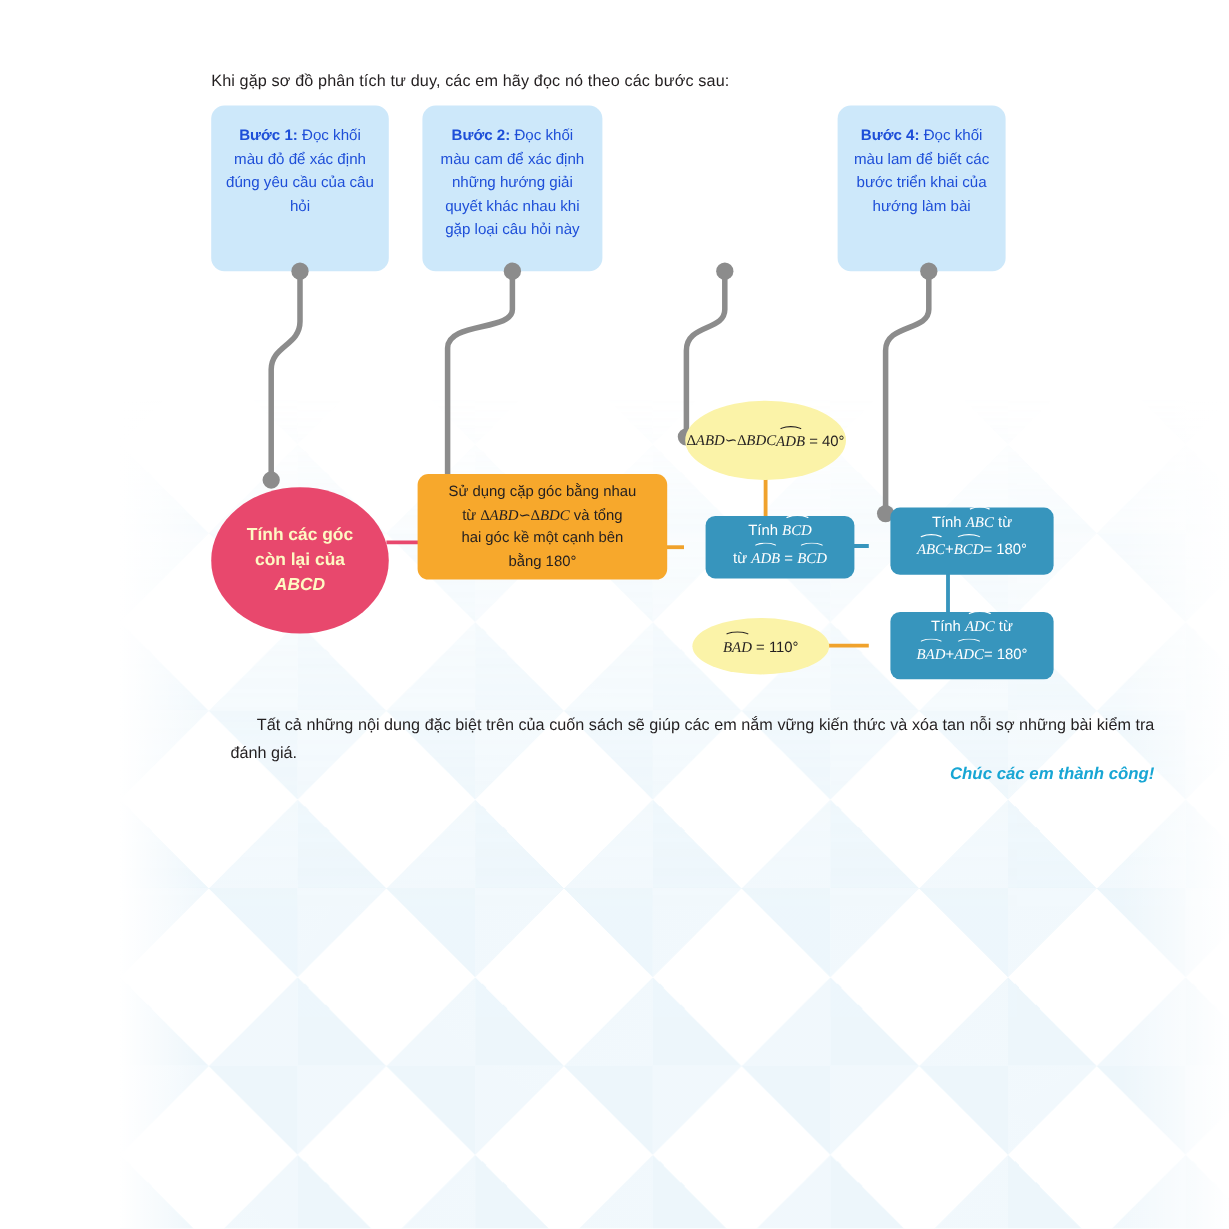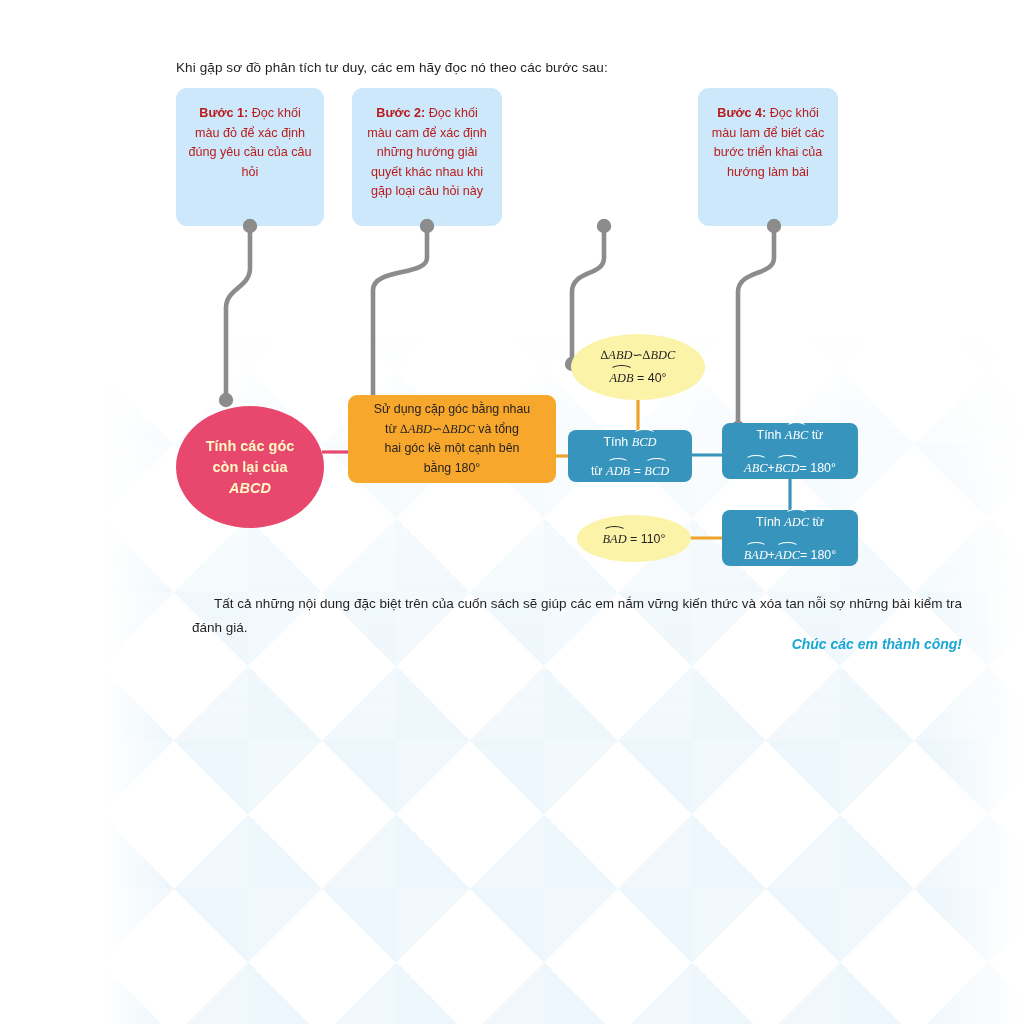--- a/index.html
+++ b/index.html
@@ -41,21 +41,21 @@
   .intro{
     position:absolute;left:76px;top:60px;width:800px;
     font-size:13.5px;color:#231f20;letter-spacing:.1px;
   }
 
   
   .step-box{
     position:absolute;top:88px;height:138px;
     background:#cde8fa;border-radius:11px;
     box-sizing:border-box;padding:16px 12px 0 12px;
-    text-align:center;font-size:12.6px;line-height:19.5px;color:#b91c1c;
+    text-align:center;font-size:12.6px;line-height:19.5px;color:#1d4ed8;
   }
   .step-box b{font-weight:bold;}
   .s1{left:76px;width:148px;}
   .s2{left:252px;width:150px;}
   .s3{left:426px;width:156px;}
   .s4{left:598px;width:140px;}
 
   
   #links{position:absolute;left:0;top:0;width:924px;height:1024px;pointer-events:none;}
 
@@ -73,30 +73,30 @@
   .orange-box{
     left:248px;top:395px;width:208px;height:88px;
     background:#f7a82c;border-radius:9px;
     display:flex;align-items:center;justify-content:center;
     color:#231f20;font-size:12.4px;line-height:19.5px;text-align:center;
     padding:0 8px;
   }
 
   .yellow-ellipse{
     background:#fbf3a8;border-radius:50%;
-    display:flex;align-items:center;justify-content:center;flex-direction:column;
+    display:flex;align-items:center;justify-content:center;flex-direction:row;
     color:#231f20;font-size:12.4px;line-height:21px;text-align:center;
   }
   .y1{left:471px;top:334px;width:134px;height:66px;}
   .y2{left:477px;top:515px;width:114px;height:47px;}
 
   .blue-box{
     background:#3795bd;border-radius:8px;
-    display:flex;align-items:center;justify-content:space-between;flex-direction:column;
-    color:#ffffff;font-size:12.4px;line-height:21px;text-align:center;
+    display:flex;align-items:center;justify-content:flex-start;flex-direction:column;
+    color:#ffffff;font-size:12.4px;line-height:21px;text-align:center;margin-left:20px;
   }
   .b1{left:468px;top:430px;width:124px;height:52px;}
   .b2{left:622px;top:423px;width:136px;height:56px;}
   .b3{left:622px;top:510px;width:136px;height:56px;}
 
   
   .mi{font-family:"Liberation Serif","DejaVu Serif",serif;font-style:italic;}
   .ovl{position:relative;display:inline-block;font-family:"Liberation Serif","DejaVu Serif",serif;font-style:italic;padding-top:2px;}
   .ovl::before{
     content:"";position:absolute;left:4%;right:4%;top:-1px;height:5px;

